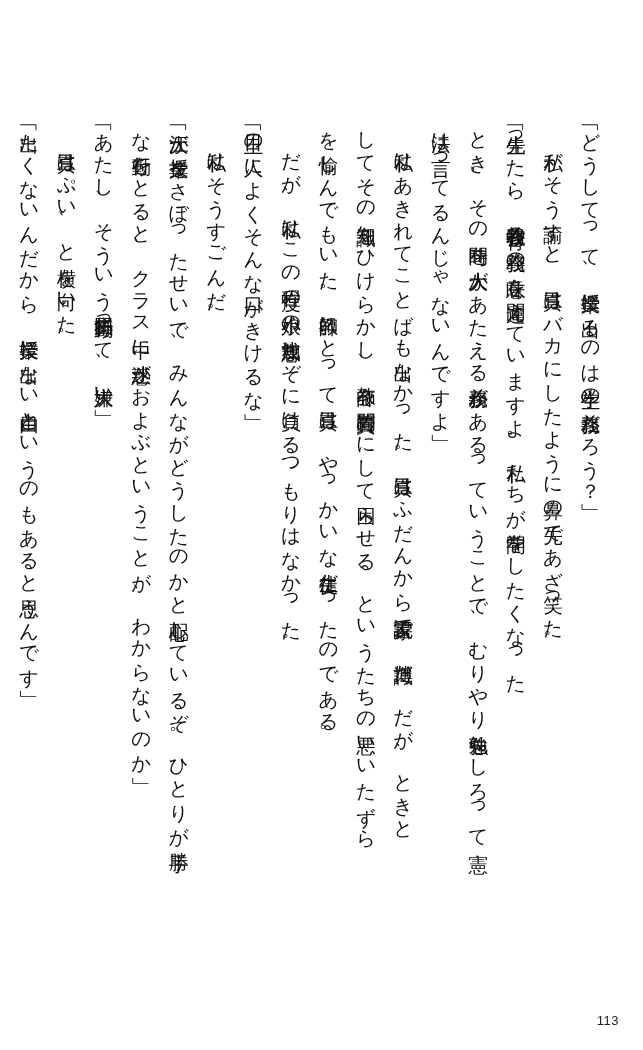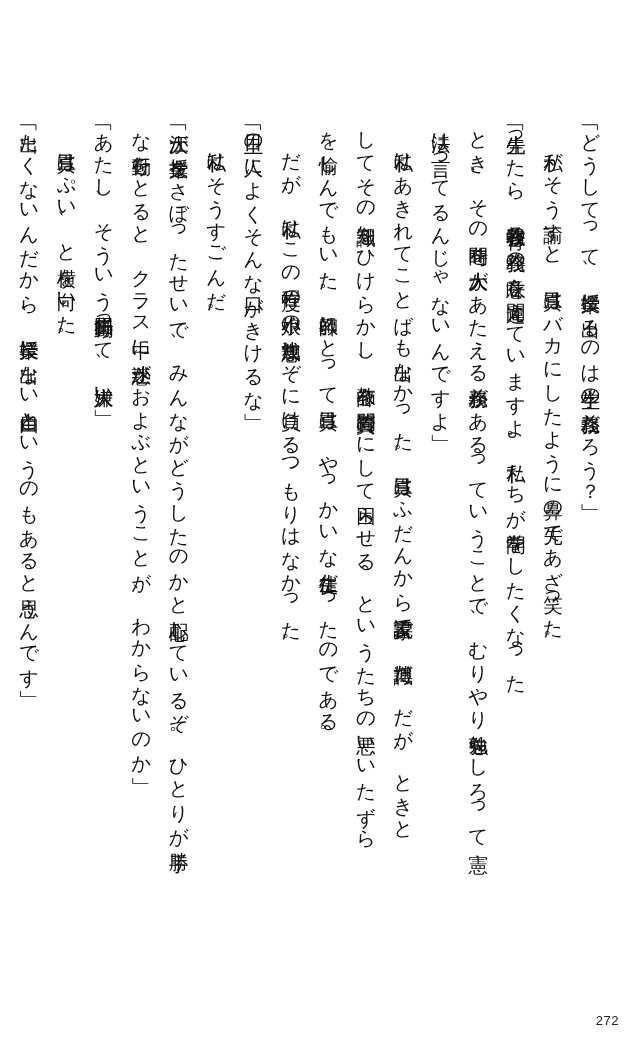--- a/index.html
+++ b/index.html
@@ -76,15 +76,15 @@
     <p class="para">　だが、私はこの程度の小娘の浅知恵なぞに負けるつもりはなかった。</p>
     <p class="para">「目上の人によくそんな口がきけるな」</p>
     <p class="para">　私はそうすごんだ。</p>
     <p class="para">「大江が授業をさぼったせいで、みんながどうしたのかと心配しているぞ。ひとりが勝手</p>
     <p class="para">な行動をとると、クラス中に迷惑がおよぶということが、わからないのか」</p>
     <p class="para">「あたし、そういう集団行動って、大嫌い」</p>
     <p class="para">　真弓はぷい、と横を向いた。</p>
     <p class="para">「出たくないんだから、授業に出ない自由というのもあると思うんです」</p>
   </div>
 
-  <div id="page-number">272</div>
+  <div id="page-number">113</div>
 
 </div>
 
 </body></html>

